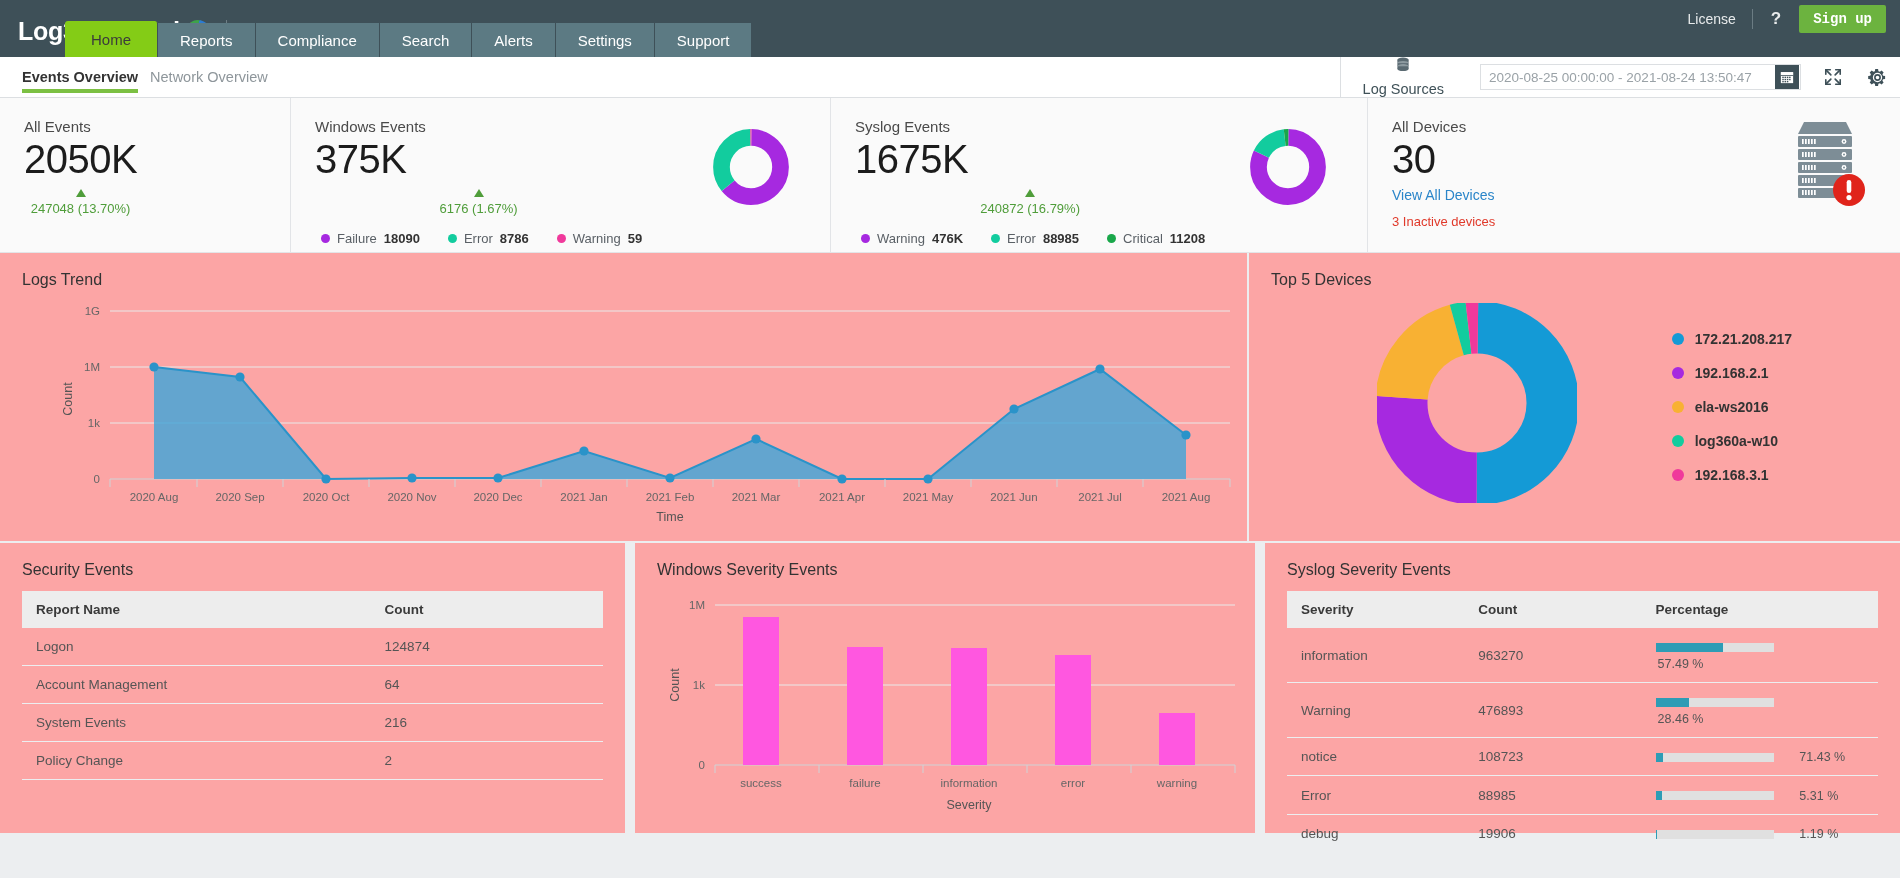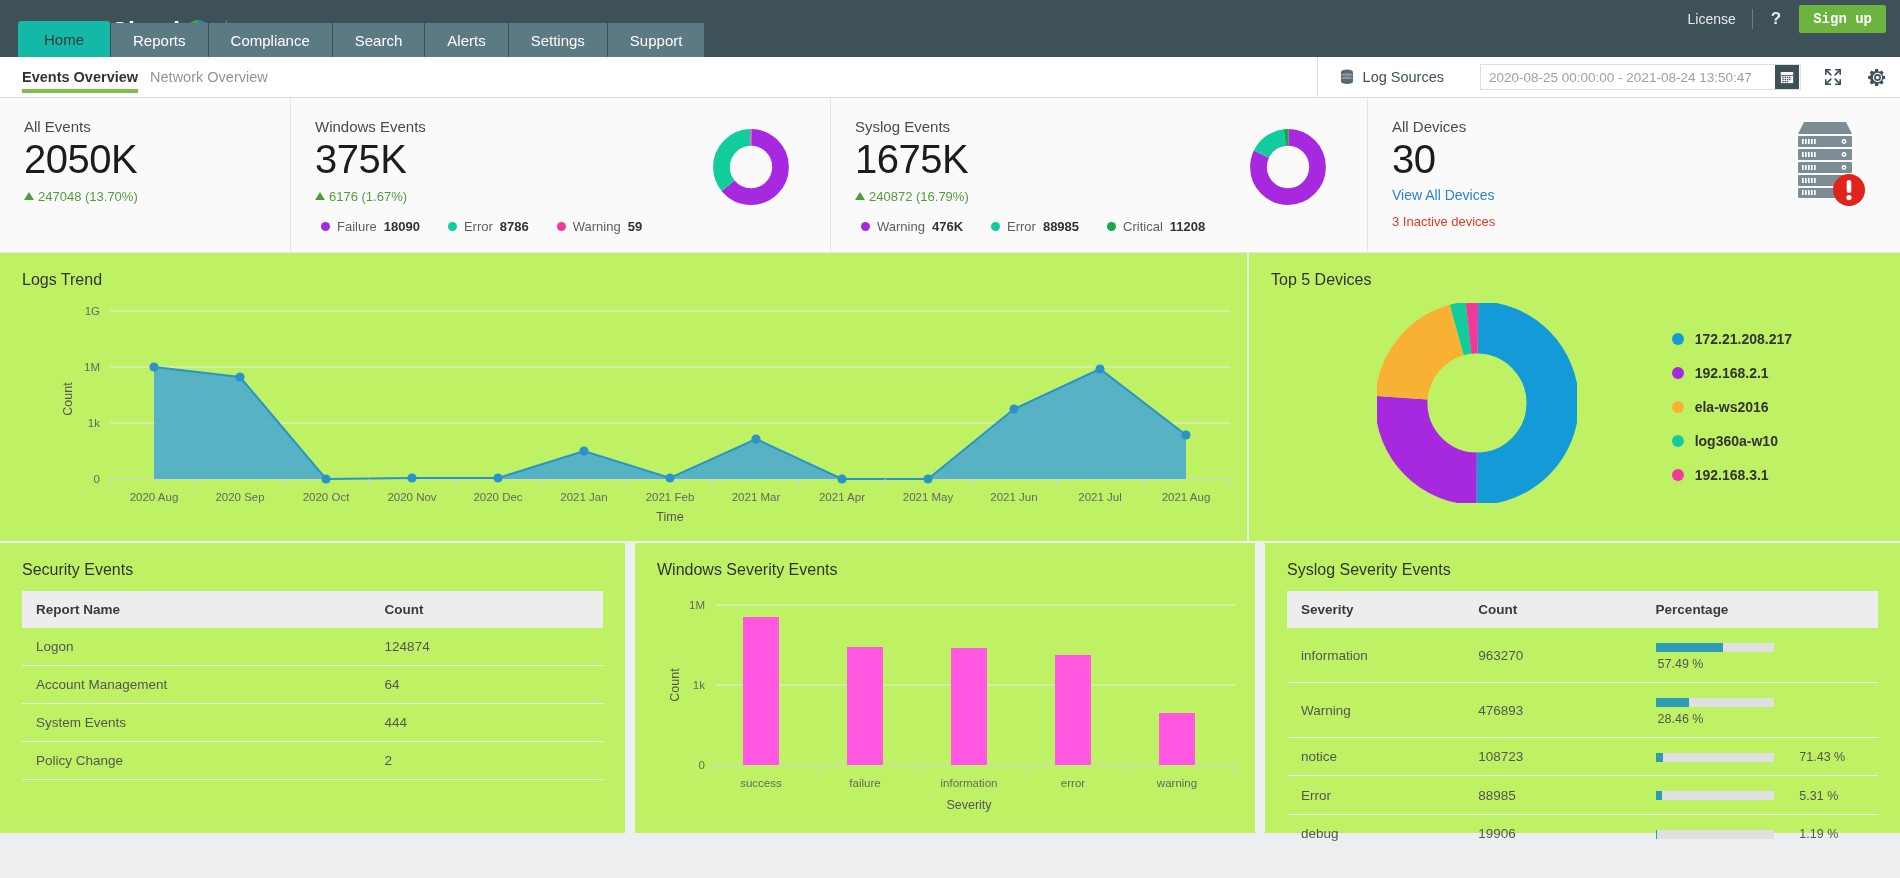--- a/index.html
+++ b/index.html
@@ -61,25 +61,26 @@
   }
   .tab {
     background: #5c7a83;
     color: #ffffff;
     font-size: 15px;
     padding: 9px 22px 8px 22px;
     cursor: pointer;
     border-right: 1px solid #3e5058;
   }
   .tab.active {
-    background: #14b8a6;
+    background: #84cc16;
     color: #3b3b3b;
     border-top-left-radius: 3px;
     border-top-right-radius: 3px;
     padding: 10px 26px 9px 26px;
+    margin-left: 47px;
   }
 
   
   .subnav {
     background: #ffffff;
     height: 41px;
     display: flex;
     align-items: stretch;
     border-bottom: 1px solid #dcdfe2;
     position: relative;
@@ -95,21 +96,21 @@
     height: 4px; background: #7cc043;
   }
   .subnav-right {
     position: absolute; right: 0; top: 0; bottom: 0;
     display: flex; align-items: center;
   }
   .logsources {
     display: flex; align-items: center; gap: 9px;
     padding: 0 22px; height: 100%;
     border-left: 1px solid #dcdfe2;
-    color: #3f5158; font-size: 14.5px; cursor: pointer;
+    color: #3f5158; font-size: 14.5px; cursor: pointer; flex-direction: column;
   }
   .daterange {
     display: flex; align-items: center;
     margin: 0 10px 0 14px;
     border: 1px solid #dcdfe2; height: 26px;
     background: #fff;
   }
   .daterange input {
     border: none; outline: none; width: 294px;
     font-family: "Liberation Sans", sans-serif;
@@ -140,38 +141,38 @@
   .kpi + .kpi { border-left: 1px solid #e2e4e7; }
   .kpi-all { width: 290px; }
   .kpi-win { width: 540px; }
   .kpi-sys { width: 537px; }
   .kpi-dev { flex: 1; }
   .kpi-label { font-size: 15px; color: #4a4a4a; margin-bottom: 2px; }
   .kpi-value {
     font-size: 40px; color: #1c1c1c; font-weight: normal;
     line-height: 1.12; letter-spacing: -0.5px;
   }
-  .kpi-delta { font-size: 13px; color: #4f9d3a; margin-top: 7px; display: flex; align-items: center; gap: 4px;}
+  .kpi-delta { font-size: 13px; color: #4f9d3a; margin-top: 7px; display: flex; align-items: center; gap: 4px; flex-direction: column;}
   .tri-up {
     width: 0; height: 0; border-left: 5px solid transparent;
     border-right: 5px solid transparent; border-bottom: 8px solid #4f9d3a;
   }
   .legend-row { display: flex; gap: 28px; margin-top: 15px; margin-left: 6px; }
   .legend-item { display: flex; align-items: center; gap: 7px; font-size: 13px; color: #5a6066; }
   .dot { width: 9px; height: 9px; border-radius: 50%; display: inline-block; }
   .legend-item b { color: #333; }
   .kpi-donut { position: absolute; right: 40px; top: 30px; }
   .kpi-link { font-size: 14px; color: #2a85c9; margin-top: 5px; cursor: pointer; }
   .kpi-warn { font-size: 13px; color: #e0392a; margin-top: 11px; }
   .server-stack { position: absolute; right: 44px; top: 22px; }
 
   
   .panels-top { display: flex; height: 288px; background: #eceef0; gap: 0; }
   .panel {
-    background: #bef264; position: relative;
+    background: #fca5a5; position: relative;
   }
   .panel-title { font-size: 16px; color: #333; padding: 18px 0 0 22px; }
   .p-logs { flex: 0 0 1247px; margin-right: 2px; }
   .p-top5 { flex: 1; }
 
   .panels-bottom { display: flex; height: 290px; background: #eceef0; margin-top: 2px; gap: 8px; }
   .p-sec { flex: 0 0 625px; margin-right: 2px; }
   .p-winsev { flex: 0 0 620px; margin-right: 2px; }
   .p-syssev { flex: 1; }
 
@@ -568,21 +569,21 @@
         <tr>
           <td>Logon</td>
           <td>124874</td>
         </tr>
         <tr>
           <td>Account Management</td>
           <td>64</td>
         </tr>
         <tr>
           <td>System Events</td>
-          <td>444</td>
+          <td>216</td>
         </tr>
         <tr>
           <td>Policy Change</td>
           <td>2</td>
         </tr>
       </tbody>
     </table>
   </div>
 
   <div class="panel p-winsev">

